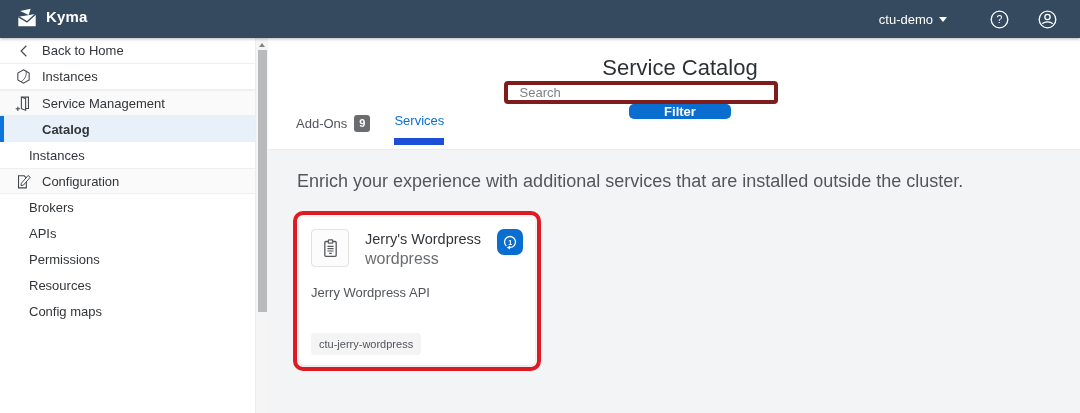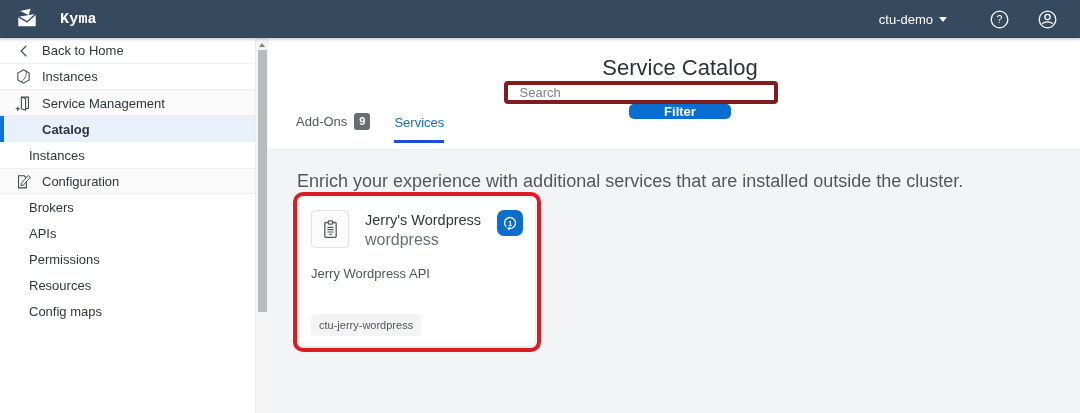--- a/index.html
+++ b/index.html
@@ -17,21 +17,21 @@
     flex: 0 0 38px;
     background: #354a5f;
     color: #fff;
     display: flex;
     align-items: center;
     padding: 0 22px 0 16px;
     box-shadow: 0 1px 3px rgba(0,0,0,.28);
     position: relative;
     z-index: 10;
   }
-  .brand { display: flex; align-items: center; gap: 22px; cursor: pointer; font-family: Liberation Mono, monospace; }
+  .brand { display: flex; gap: 8px; cursor: pointer; }
   .brand-name { font-size: 15px; font-weight: bold; letter-spacing: .2px; }
   .topbar-right { margin-left: auto; display: flex; align-items: center; }
   .cluster-select { display: flex; align-items: center; gap: 6px; font-size: 13px; cursor: pointer; margin-right: 42px; }
   .caret-down {
     width: 0; height: 0;
     border-left: 4.5px solid transparent;
     border-right: 4.5px solid transparent;
     border-top: 5px solid #fff;
     margin-top: 1px;
   }
@@ -138,34 +138,35 @@
     color: #fff;
     font-size: 11px;
     font-weight: bold;
     border-radius: 3px;
     padding: 2px 5px;
     line-height: 1.2;
   }
   .tab-services {
     margin-left: 24px;
     color: #0a6ed1;
-    border-bottom: 3px solid #1d4ed8;
+    border-bottom: 7px solid #1d4ed8;
     padding-bottom: 10px;
   }
 
   .main-content {
     flex: 1;
     background: #f3f4f5;
     border-top: 1px solid #ececec;
     padding: 21px 16px 0 25px;
   }
   .content-desc { font-size: 18px; color: #53575c; margin-left: 4px; }
 
   
   .card-highlight {
+    margin-top: 19px;
     width: 248px;
     border: 4px solid #e01b24;
     border-radius: 10px;
     background: #fff;
     padding: 2px;
   }
   .service-card {
     background: #fff;
     border-radius: 5px;
     box-shadow: 0 1px 5px rgba(0,0,0,.16);

